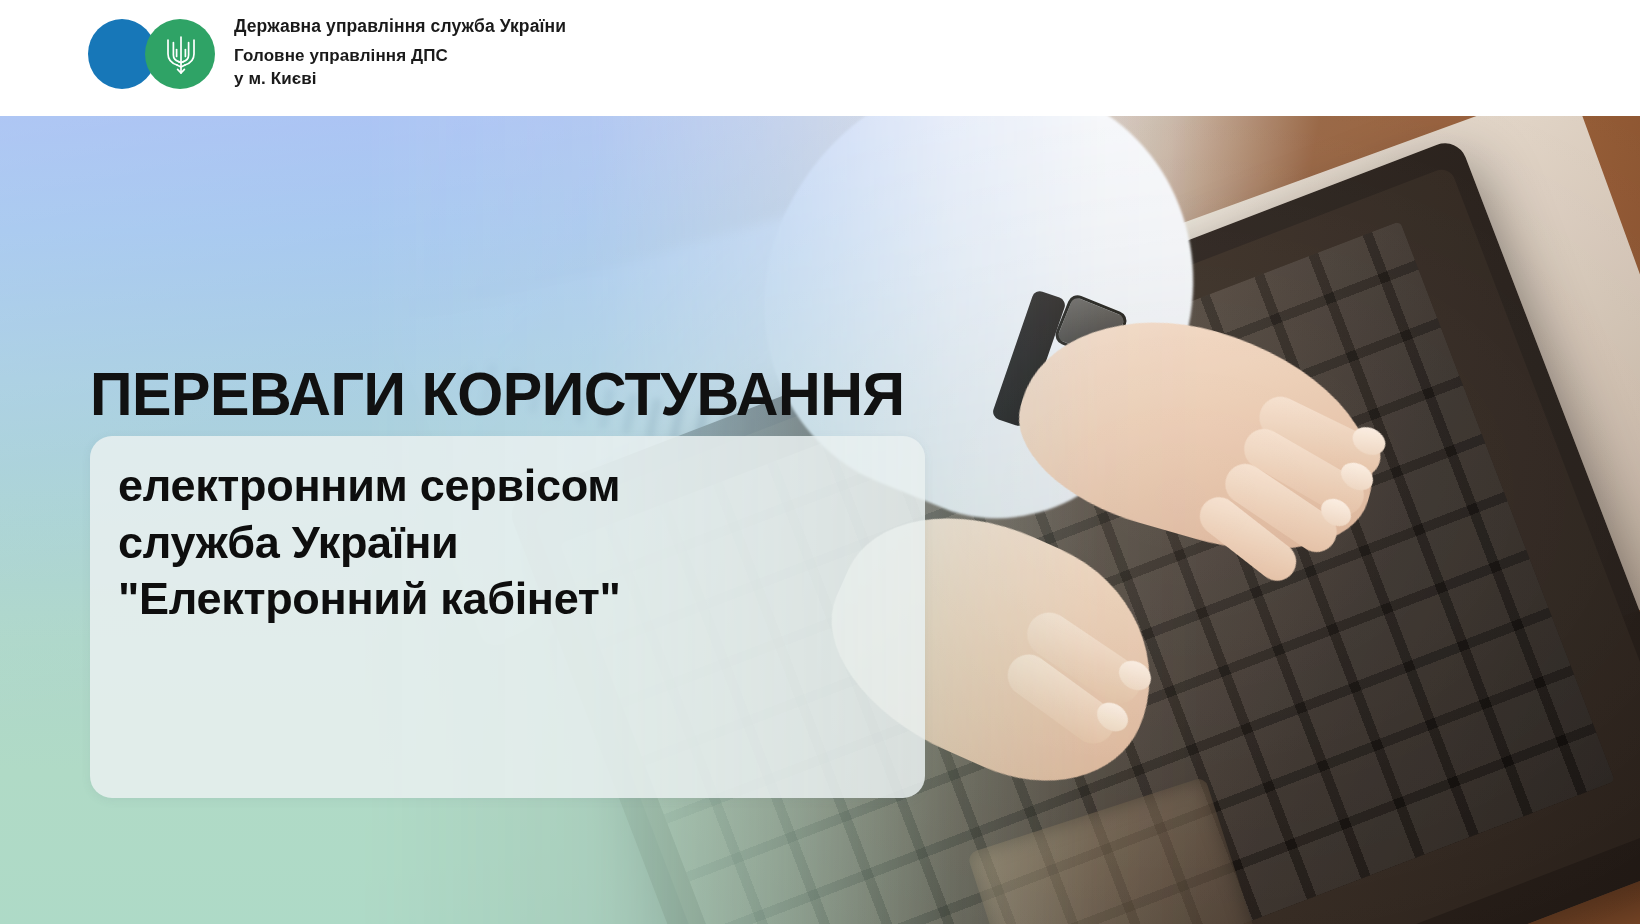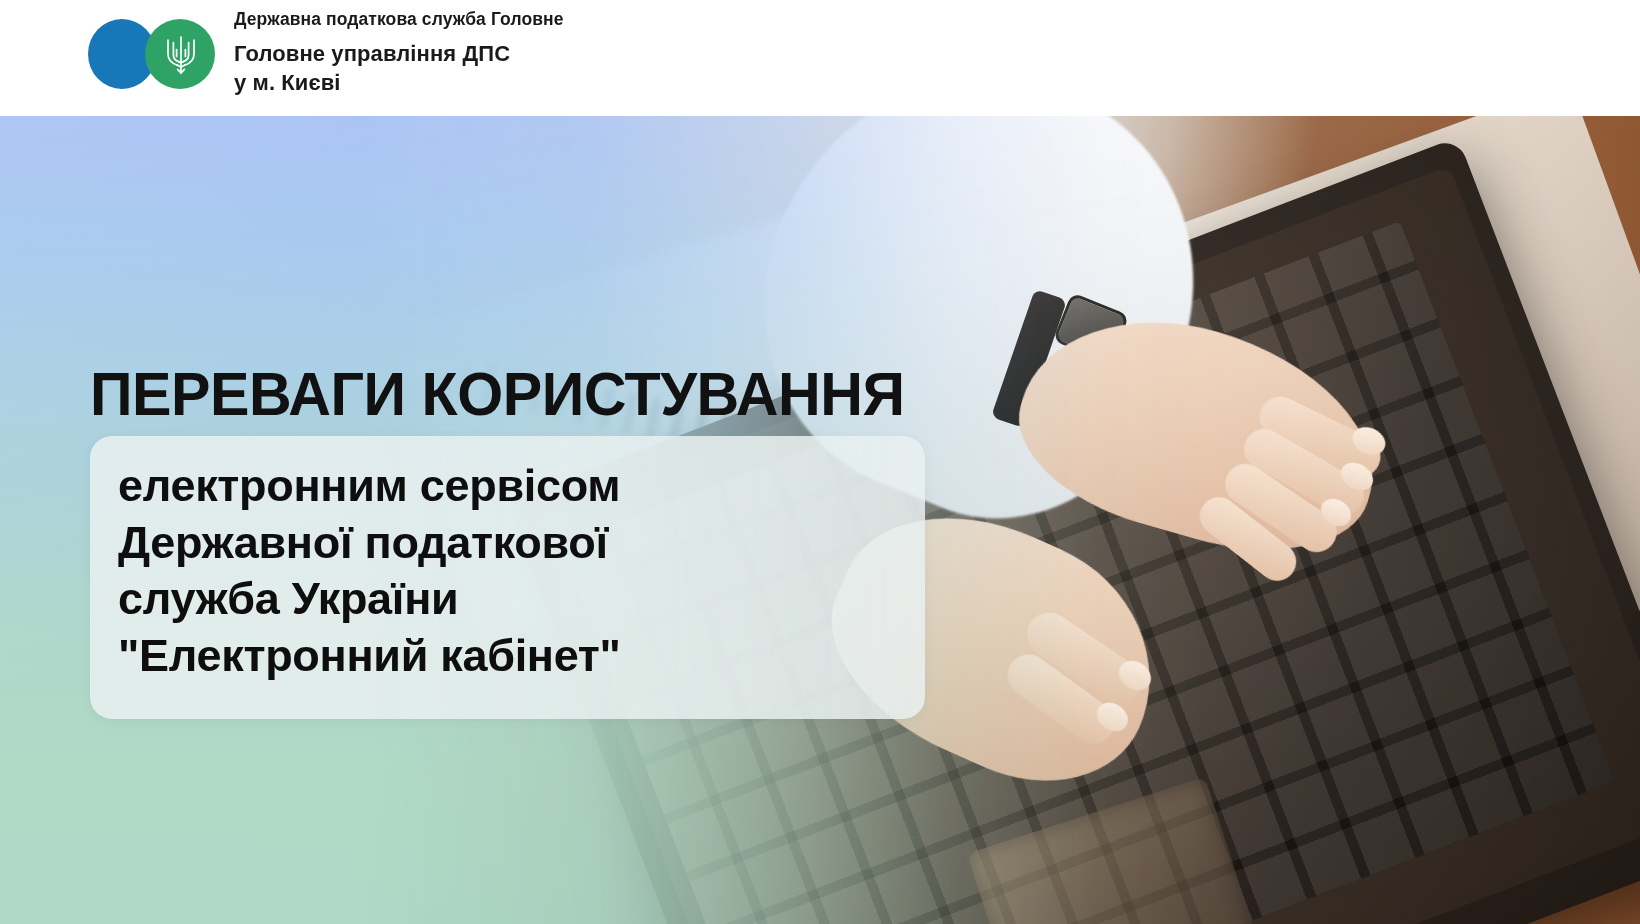--- a/index.html
+++ b/index.html
@@ -67,21 +67,21 @@
   }
   .header-line-1 {
     font-size: 17.5px;
     font-weight: bold;
     color: #1a1a1a;
     letter-spacing: 0.1px;
     line-height: 1.35;
     white-space: nowrap;
   }
   .header-line-2, .header-line-3 {
-    font-size: 22px;
+    font-size: 17px;
     font-weight: bold;
     color: #1a1a1a;
     letter-spacing: 0.1px;
     line-height: 1.32;
     white-space: nowrap;
   }
   .header-line-2 { margin-top: 7px; }
 
   
   .hero {
@@ -342,21 +342,21 @@
     transform: scaleX(0.97);
     transform-origin: left center;
   }
 
   
   .panel {
     position: absolute;
     left: 90px;
     top: 320px;
     width: 835px;
-    height: 283px;
+    height: 362px;
     background: rgba(233,240,240,0.86);
     border-radius: 22px;
     z-index: 25;
     box-shadow: 0 2px 10px rgba(90,110,120,0.10);
   }
   .panel-text {
     position: absolute;
     left: 28px;
     top: 22px;
     right: 18px;
@@ -388,21 +388,21 @@
           <path d="M24.6 9.5 L24.6 22 C24.6 25.6 21.8 27.8 19.4 28.6"></path>
           <path d="M12.6 16.5 L12.6 23.5"></path>
           <path d="M21.4 16.5 L21.4 23.5"></path>
           <path d="M13 32 L17 34 L21 32"></path>
           <path d="M14.6 28.6 L17 29.6 L19.4 28.6"></path>
         </g>
       </svg>
     </div>
 
     <div class="header-text">
-      <div class="header-line-1">Державна податкова служба Головне</div>
+      <div class="header-line-1">Державна управління служба України</div>
       <div class="header-line-2">Головне управління ДПС</div>
       <div class="header-line-3">у м. Києві</div>
     </div>
 
   </div>
 
   <div class="hero">
 
     <div class="photo"></div>
     <div class="laptop-lid"></div>
@@ -440,21 +440,20 @@
     <div class="color-wash">
       <div class="color-wash-fill"></div>
       <div class="wash-diag"></div>
     </div>
 
     <div class="title">ПЕРЕВАГИ КОРИСТУВАННЯ</div>
 
     <div class="panel">
       <div class="panel-text">
         <div class="panel-line">електронним сервісом</div>
-        <div class="panel-line">Державної податкової</div>
         <div class="panel-line">служба України</div>
         <div class="panel-line">"Електронний кабінет"</div>
       </div>
     </div>
 
   </div>
 
 </div>
 
 </body></html>

